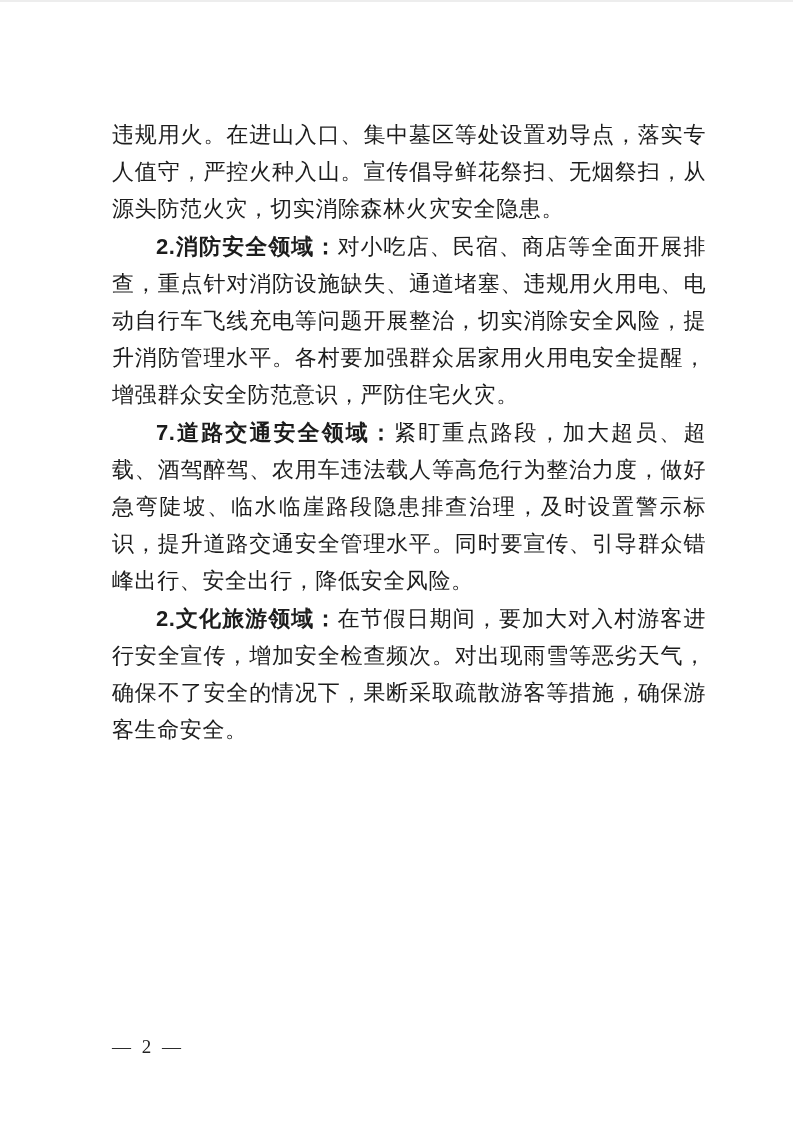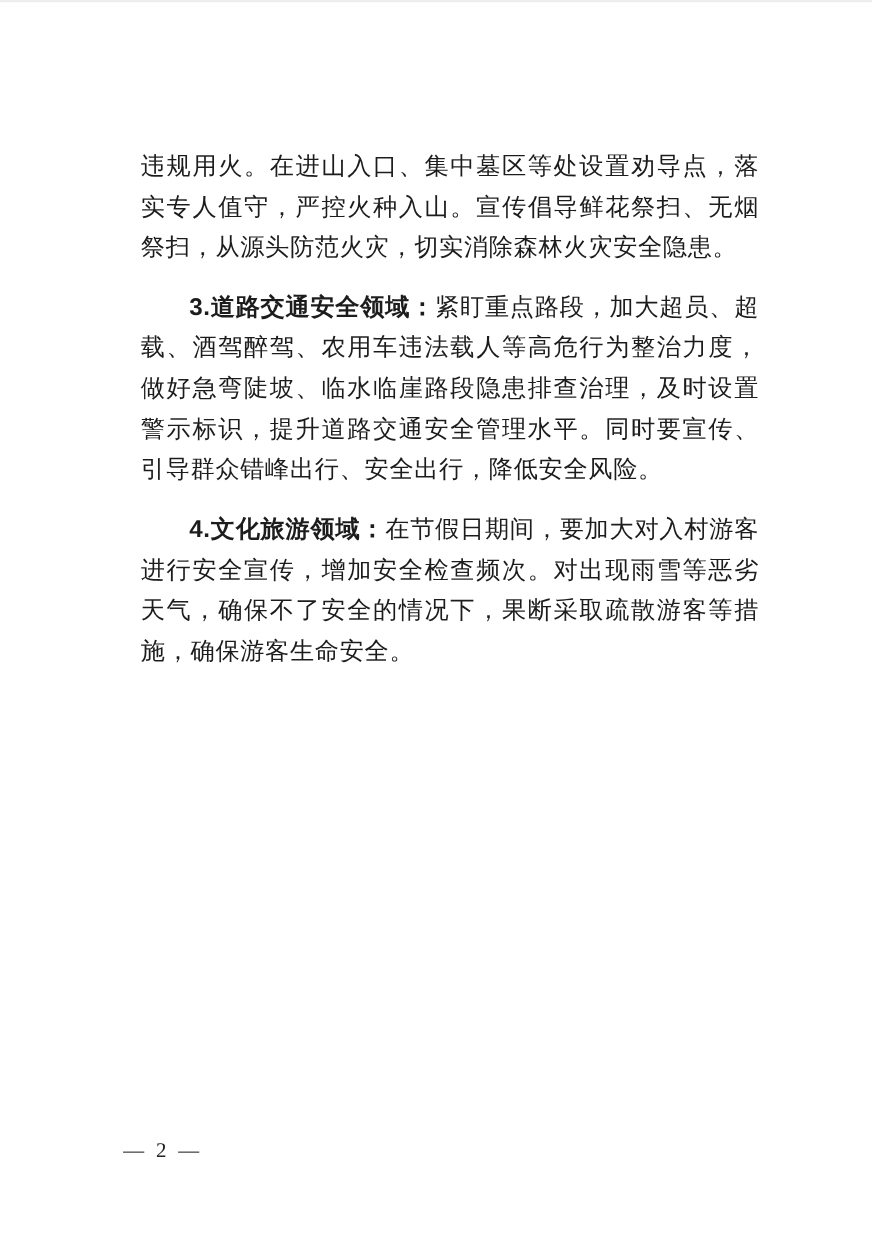--- a/index.html
+++ b/index.html
@@ -30,21 +30,21 @@
     left: 112px;
     top: 116px;
     width: 594px;
     font-size: 22px;
     line-height: 37.2px;
     letter-spacing: 0.6px;
     text-align: justify;
     text-justify: inter-ideograph;
   }
   .para {
-    margin: 16px;
+    margin: 0;
     padding: 0;
     text-indent: 2em;
   }
   .para.no-indent {
     text-indent: 0;
   }
   .para-heading {
     font-weight: bold;
     font-family: "Liberation Sans", "DejaVu Sans", sans-serif;
   }
@@ -60,21 +60,22 @@
 </style>
 </head>
 <body>
 
 <div class="page">
   <div class="scan-edge"></div>
 
   <div class="content">
     <p class="para no-indent"><span class="para-heading"></span><span class="para-body">违规用火。在进山入口、集中墓区等处设置劝导点，落实专人值守，严控火种入山。宣传倡导鲜花祭扫、无烟祭扫，从源头防范火灾，切实消除森林火灾安全隐患。</span></p>
 
+    <p class="para"><span class="para-heading">2.消防安全领域：</span><span class="para-body">对小吃店、民宿、商店等全面开展排查，重点针对消防设施缺失、通道堵塞、违规用火用电、电动自行车飞线充电等问题开展整治，切实消除安全风险，提升消防管理水平。各村要加强群众居家用火用电安全提醒，增强群众安全防范意识，严防住宅火灾。</span></p>
 
-    <p class="para"><span class="para-heading">3.道路交通安全领域：</span><span class="para-body">紧盯重点路段，加大超员、超载、酒驾醉驾、农用车违法载人等高危行为整治力度，做好急弯陡坡、临水临崖路段隐患排查治理，及时设置警示标识，提升道路交通安全管理水平。同时要宣传、引导群众错峰出行、安全出行，降低安全风险。</span></p>
+    <p class="para"><span class="para-heading">7.道路交通安全领域：</span><span class="para-body">紧盯重点路段，加大超员、超载、酒驾醉驾、农用车违法载人等高危行为整治力度，做好急弯陡坡、临水临崖路段隐患排查治理，及时设置警示标识，提升道路交通安全管理水平。同时要宣传、引导群众错峰出行、安全出行，降低安全风险。</span></p>
 
-    <p class="para"><span class="para-heading">4.文化旅游领域：</span><span class="para-body">在节假日期间，要加大对入村游客进行安全宣传，增加安全检查频次。对出现雨雪等恶劣天气，确保不了安全的情况下，果断采取疏散游客等措施，确保游客生命安全。</span></p>
+    <p class="para"><span class="para-heading">2.文化旅游领域：</span><span class="para-body">在节假日期间，要加大对入村游客进行安全宣传，增加安全检查频次。对出现雨雪等恶劣天气，确保不了安全的情况下，果断采取疏散游客等措施，确保游客生命安全。</span></p>
 
   </div>
 
   <div class="page-number">— 2 —</div>
 </div>
 
 </body></html>

